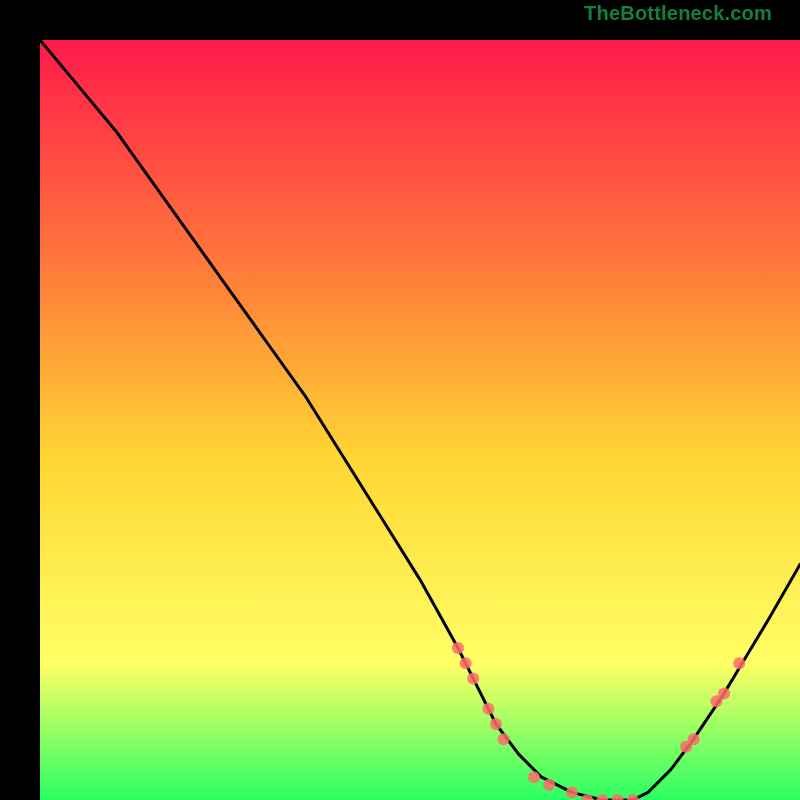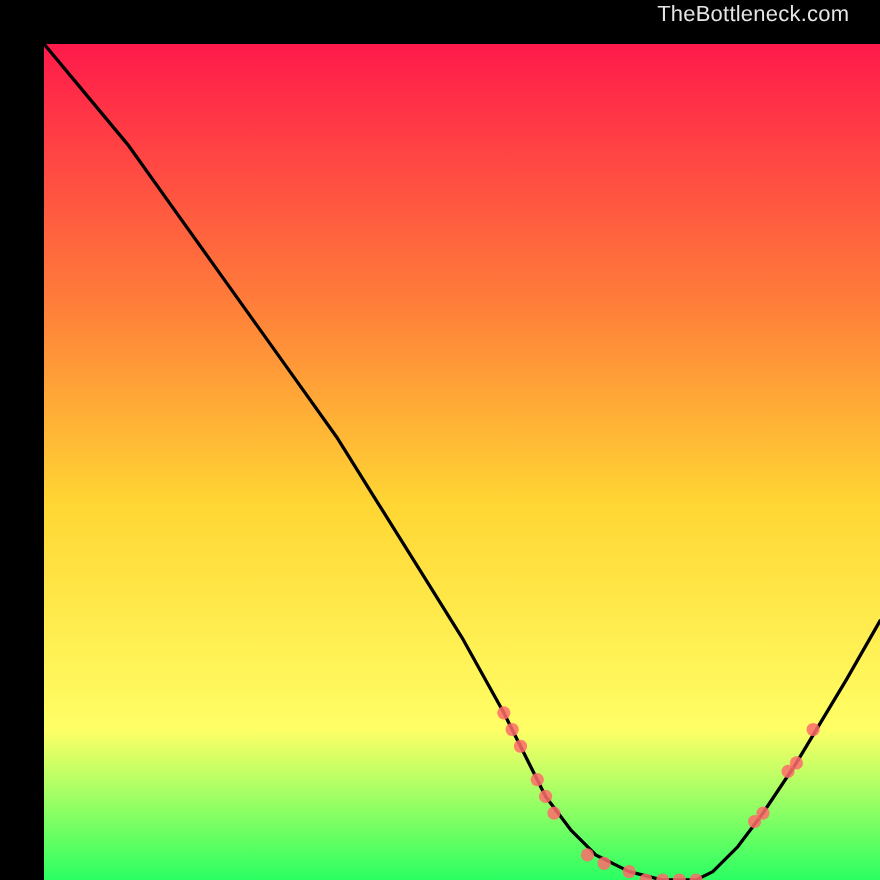--- a/index.html
+++ b/index.html
@@ -16,23 +16,23 @@
     left: 20px;
     top: 20px;
     width: 760px;
     height: 760px;
     background: #000;
   }
   .watermark {
     position: absolute;
     top: 2px;
     right: 28px;
-    color: #e5e5e5;
+    color: #15803d;
     font-size: 20px;
-    font-weight: 400;
+    font-weight: 700;
     letter-spacing: 0.2px;
     z-index: 5;
   }
   .plot {
     position: absolute;
     left: 20px;
     top: 20px;
     width: 760px;
     height: 760px;
   }

